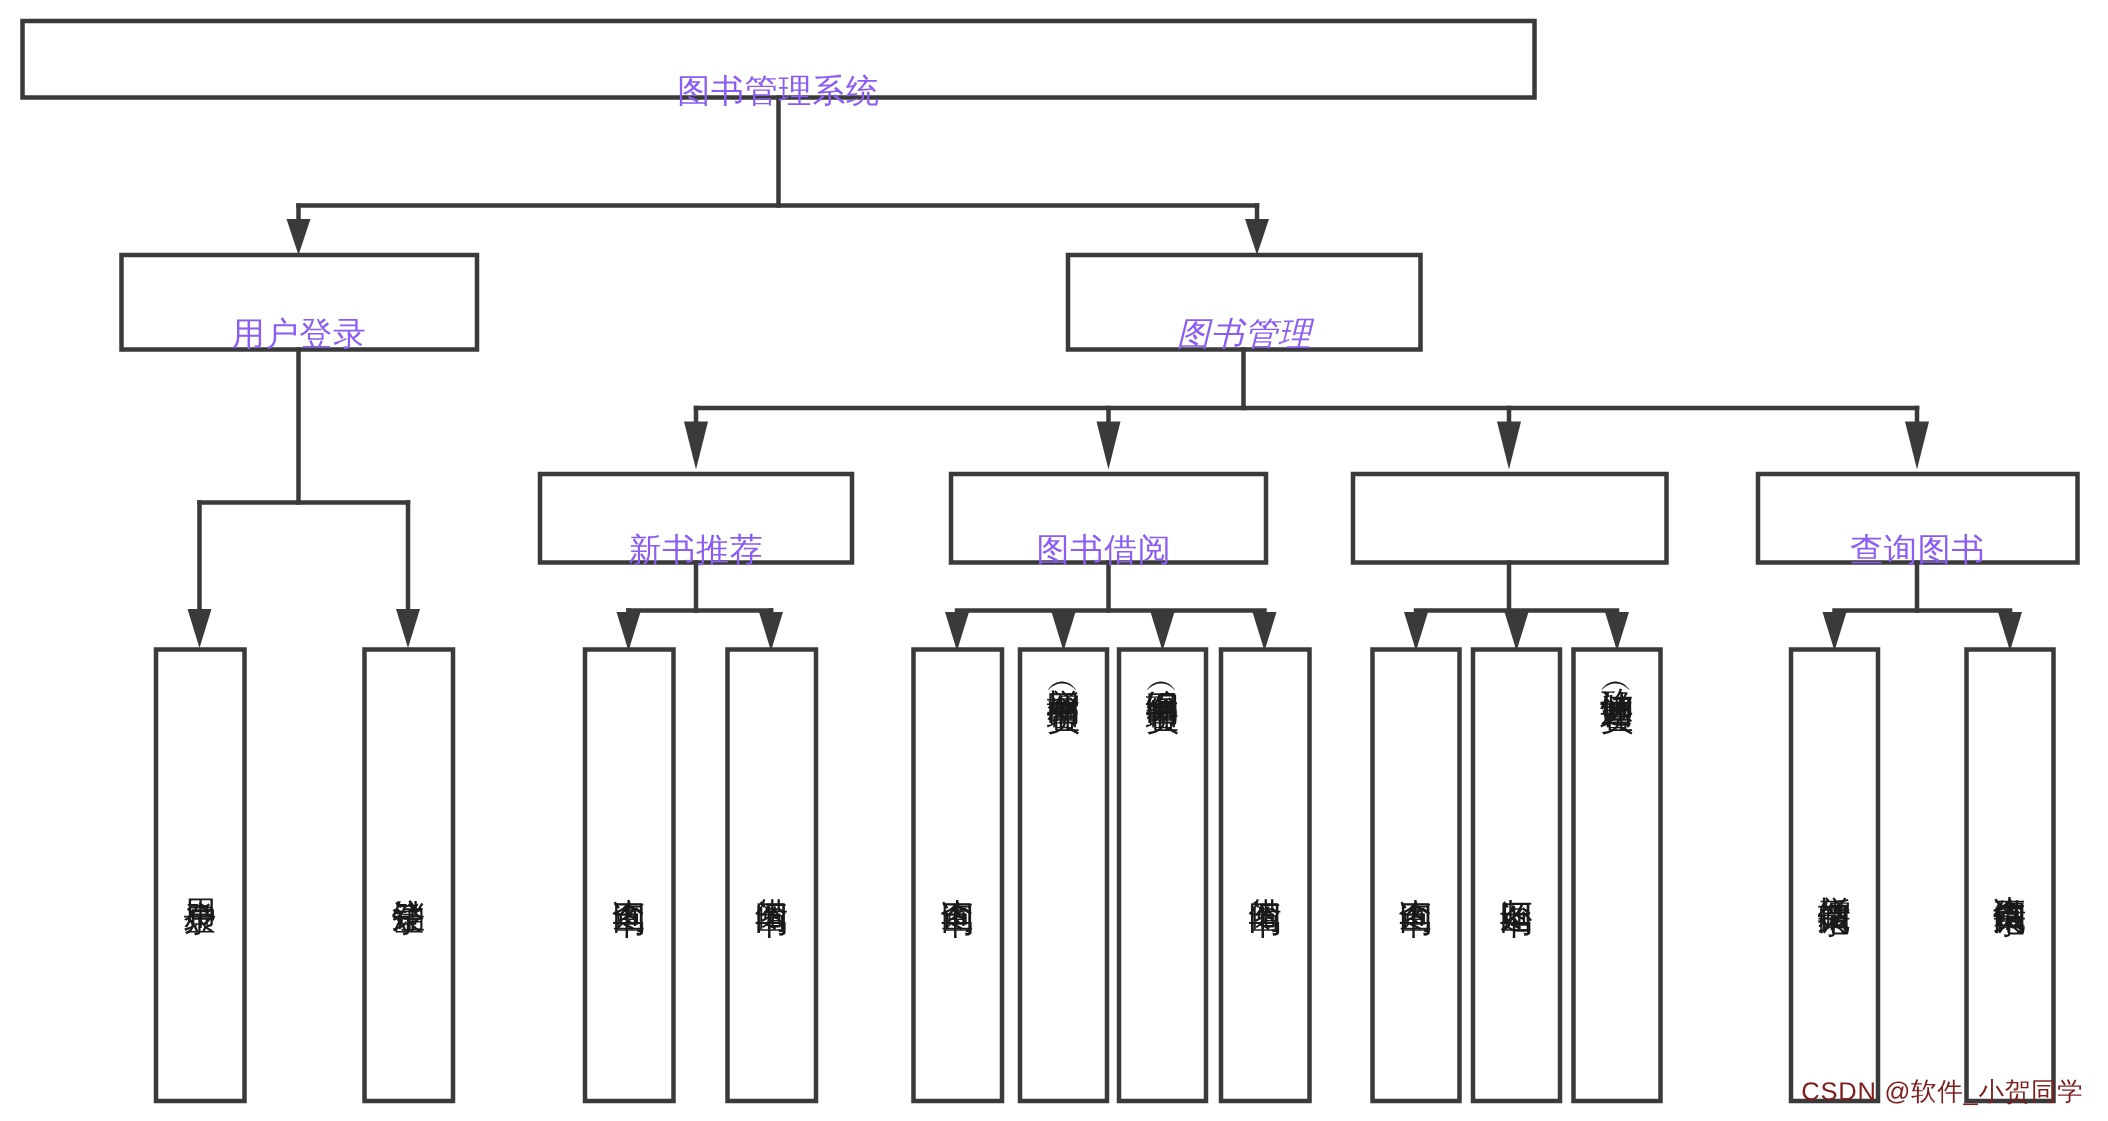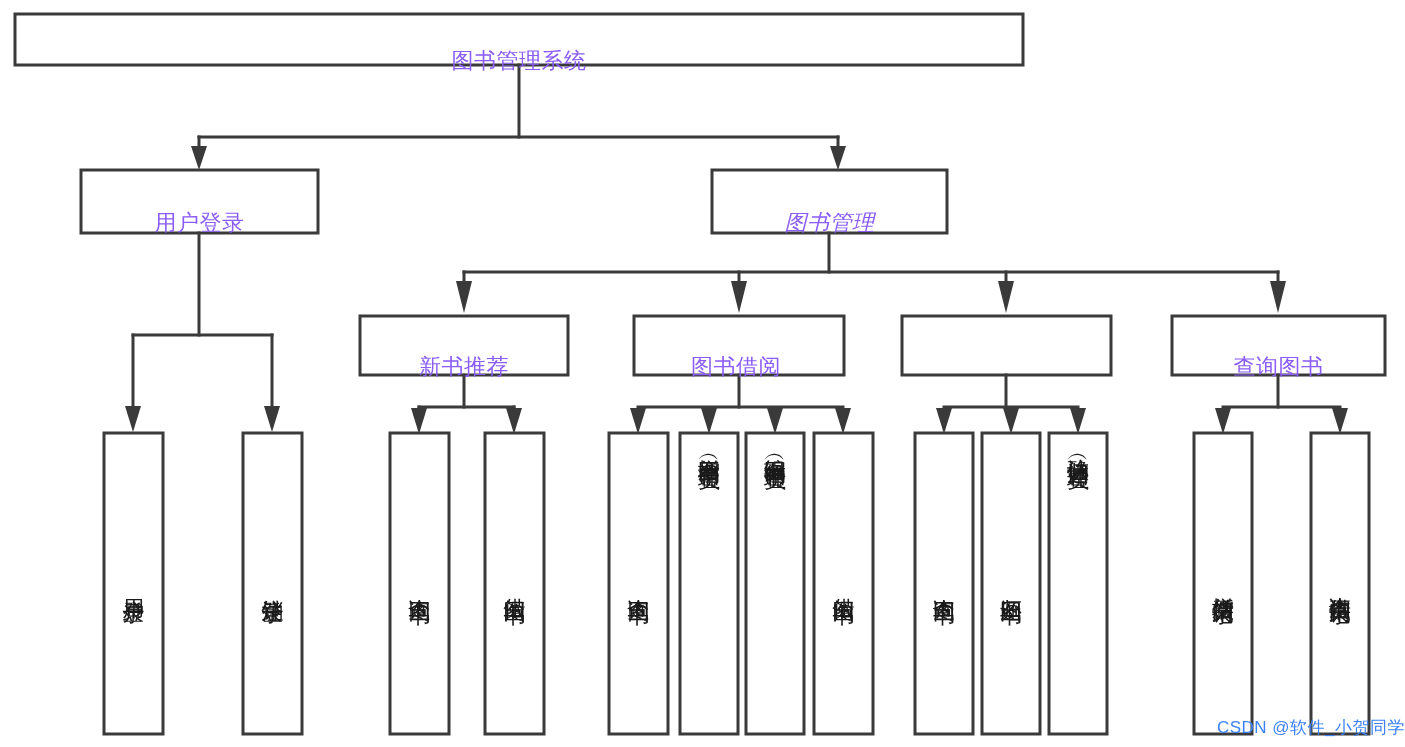--- a/index.html
+++ b/index.html
@@ -68,25 +68,25 @@
   .htext {
     font-family: "Liberation Sans", "DejaVu Sans", sans-serif;
     font-size: 22px;
     color: #8b5cf6;
     white-space: nowrap;
     letter-spacing: 0.5px;
     margin-top: 43px;
   }
   #watermark {
     position: absolute;
-    right: 0;
+    right: 16px;
     bottom: 8px;
     font-family: "Liberation Sans", "DejaVu Sans", sans-serif;
     font-size: 17px;
-    color: #3b82f6;
+    color: #7f1d1d;
     white-space: nowrap;
     letter-spacing: 0.5px;
   }
 </style>
 </head>
 <body>
 
 <div id="diagram-root">
 
   <svg class="diagram-canvas" viewBox="0 0 1405 747">

